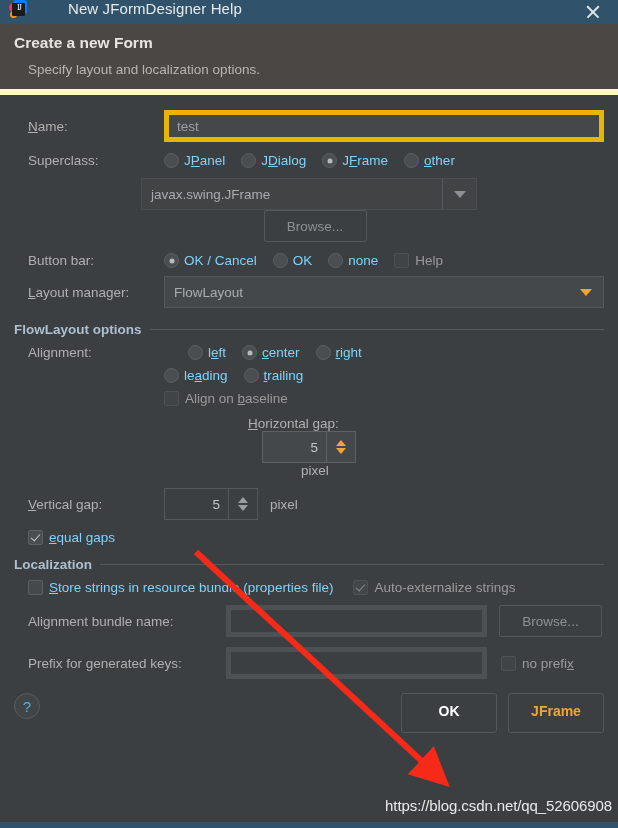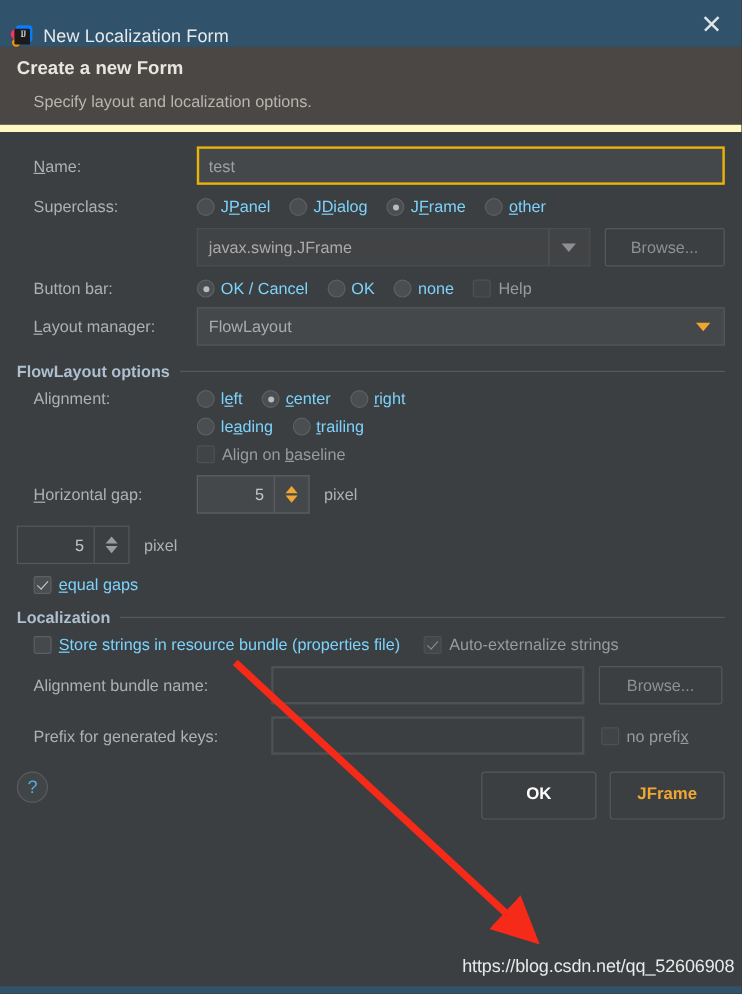--- a/index.html
+++ b/index.html
@@ -8,25 +8,26 @@
     width: 618px; height: 828px;
     background: #3c3f41;
     font-family: "Liberation Sans", sans-serif;
     overflow: hidden;
     position: relative;
     color: #bbbbbb;
   }
 
   
   .titlebar {
-    height: 39px;
+    height: 24px;
     background: #30536b;
-    display: flex; align-items: flex-end;
+    display: flex; align-items: flex-start;
     padding: 0 10px 0 9px;
     position: relative;
+    gap: 32px;
   }
   .tb-icon {
     width: 18px; height: 18px;
     position: relative;
     margin-right: 9px;
     flex: none;
   }
   .tb-icon .sq {
     position: absolute; border-radius: 2px;
   }
@@ -76,21 +77,21 @@
   .row { display: flex; align-items: center; }
   .lbl {
     color: #b0b0b0; font-size: 13.5px;
     white-space: nowrap;
   }
   .lbl-col { width: 150px; flex: none; padding-left: 14px; }
   u.mn { text-decoration: underline; text-underline-offset: 1px; }
 
   
   .tfield {
-    background: #45484a; border: 2px solid #eab308;
+    background: #45484a; border: 5px solid #eab308;
     height: 32px; color: #9ea0a2; font-size: 13.5px;
     display: flex; align-items: center; padding: 0 8px;
   }
   .tfield.empty { background: #3c3f41; border-color: #4e5153; }
 
   
   .radio { display: flex; align-items: center; margin-right: 6px; }
   .rdot {
     width: 15px; height: 15px; border-radius: 50%;
     background: #4b4e50; border: 1px solid #5d6063;
@@ -196,32 +197,32 @@
 <body>
 
 <div class="titlebar">
   <div class="tb-icon">
     <div class="sq blue"></div>
     <div class="sq pink"></div>
     <div class="sq orange"></div>
     <div class="sq black"></div>
     <div class="ij">IJ</div>
   </div>
-  <div class="tb-title">New Localization Form</div>
+  <div class="tb-title">New JFormDesigner Help</div>
   <div class="tb-close"></div>
 </div>
 
 <div class="banner">
   <div class="banner-title">Create a new Form</div>
   <div class="banner-sub">Specify layout and localization options.</div>
 </div>
 
 <div class="body-area">
 
-  <div class="row" style="margin-top:12px;">
+  <div class="row" style="">
     <div class="lbl lbl-col"><u class="mn">N</u>ame:</div>
     <div class="tfield" style="width:440px;">
       <span>test</span>
     </div>
   </div>
 
   <div class="row" style="margin-top:11px;">
     <div class="lbl lbl-col">Superclass:</div>
     <div class="row">
       <div class="radio">
@@ -236,21 +237,21 @@
         <span class="rdot on"></span>
         <span class="rlabel">J<u class="mn">F</u>rame</span>
       </div>
       <div class="radio">
         <span class="rdot"></span>
         <span class="rlabel"><u class="mn">o</u>ther</span>
       </div>
     </div>
   </div>
 
-  <div class="row" style="margin-top:10px;">
+  <div class="row" style="margin-top:10px;flex-direction:column;">
     <div style="width:150px;flex:none;"></div>
     <div class="combo plain" style="width:336px;">
       <span>javax.swing.JFrame</span>
       <span class="arrow-box">
           <i class="tri gray"></i>
         </span>
     </div>
     <div class="btn" style="width:103px;margin-left:12px;">Browse...</div>
   </div>
 
@@ -285,21 +286,21 @@
           <i class="tri amber"></i>
         </span>
     </div>
   </div>
 
   <div class="section" style="margin-top:14px;">
     <span class="stitle">FlowLayout options</span>
     <span class="sline"></span>
   </div>
 
-  <div class="row" style="margin-top:8px;">
+  <div class="row" style="margin-top:8px;gap:24px;">
     <div class="lbl lbl-col">Alignment:</div>
     <div class="row">
       <div class="radio">
         <span class="rdot"></span>
         <span class="rlabel">l<u class="mn">e</u>ft</span>
       </div>
       <div class="radio">
         <span class="rdot on"></span>
         <span class="rlabel"><u class="mn">c</u>enter</span>
       </div>
@@ -325,33 +326,34 @@
   </div>
 
   <div class="row" style="margin-top:8px;">
     <div style="width:150px;flex:none;"></div>
     <div class="radio">
       <span class="cbox off dim"></span>
       <span class="rlabel dim">Align on <u class="mn">b</u>aseline</span>
     </div>
   </div>
 
-  <div class="row" style="margin-top:10px;">
+  <div class="row" style="margin-top:10px;flex-direction:column;">
     <div class="lbl lbl-col"><u class="mn">H</u>orizontal gap:</div>
     <div class="spin">
       <div class="sval">5</div>
       <div class="sbtns">
         <i class="up amber"></i>
           <i class="dn amber"></i>
       </div>
     </div>
     <div class="lbl" style="margin-left:12px;">pixel</div>
   </div>
 
   <div class="row" style="margin-top:10px;">
+    <div class="lbl lbl-col"><u class="mn">V</u>ertical gap:</div>
     <div class="spin plain">
       <div class="sval">5</div>
       <div class="sbtns">
         <i class="up gray"></i>
           <i class="dn gray"></i>
       </div>
     </div>
     <div class="lbl" style="margin-left:12px;">pixel</div>
   </div>
 

